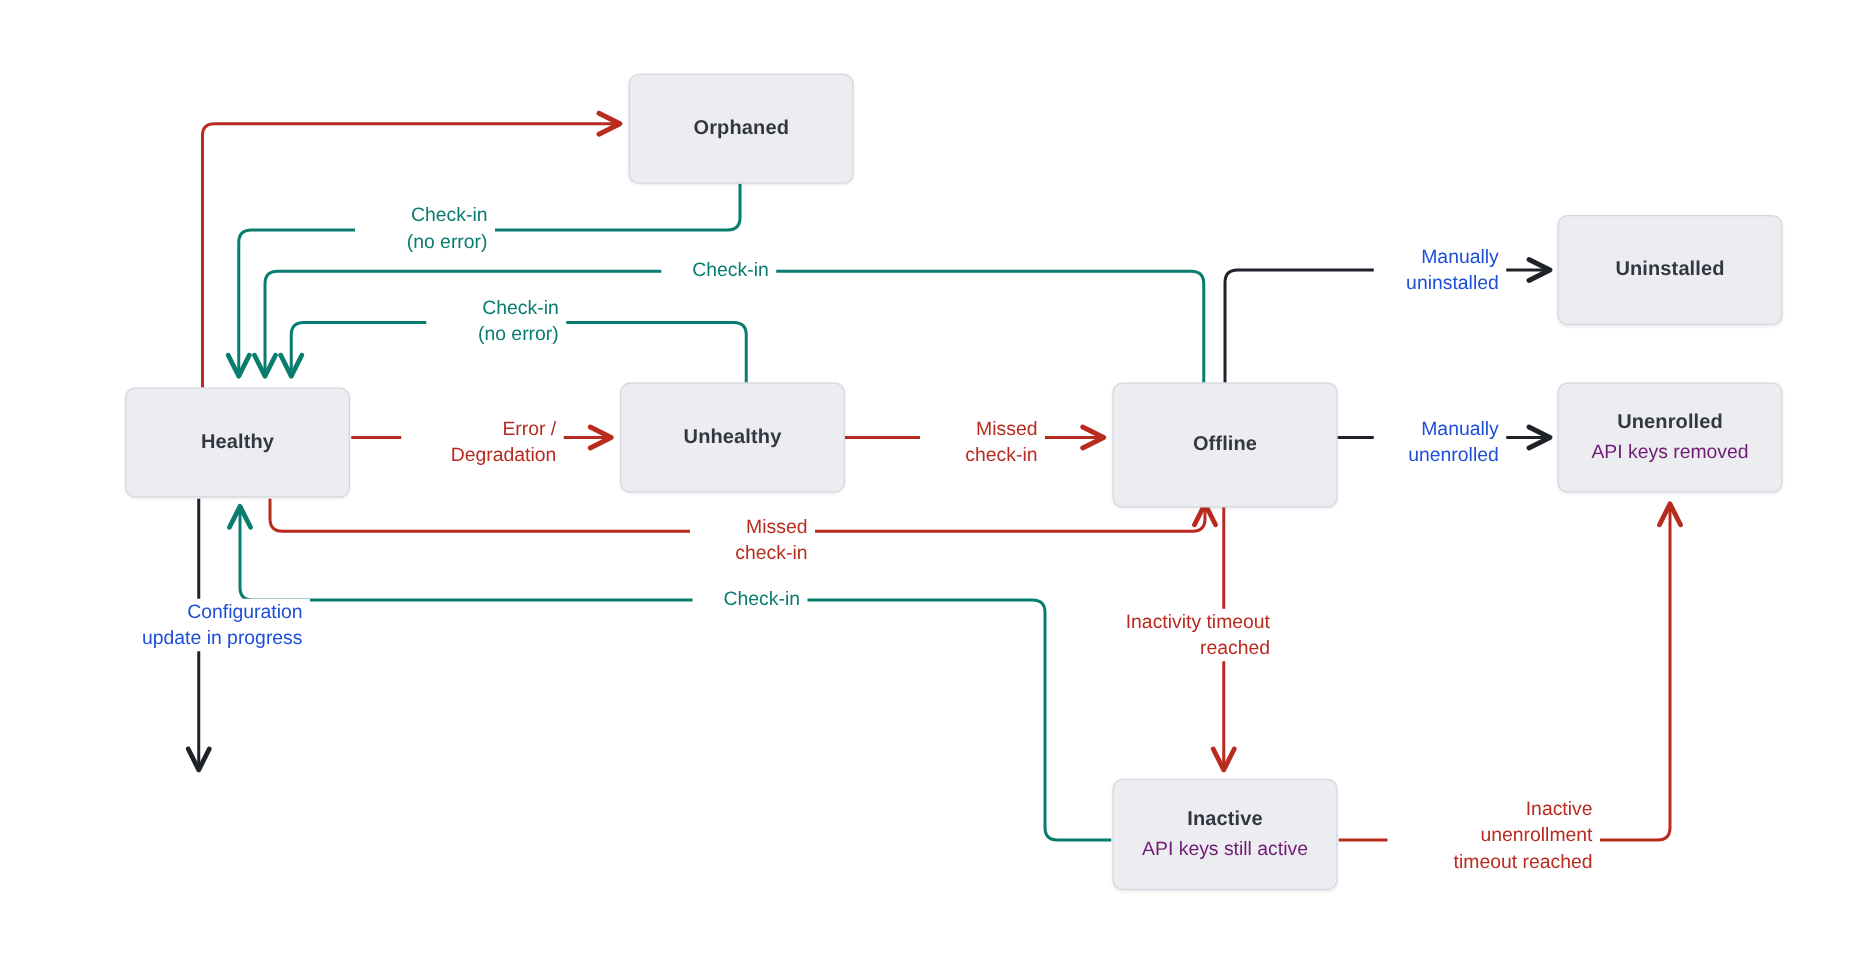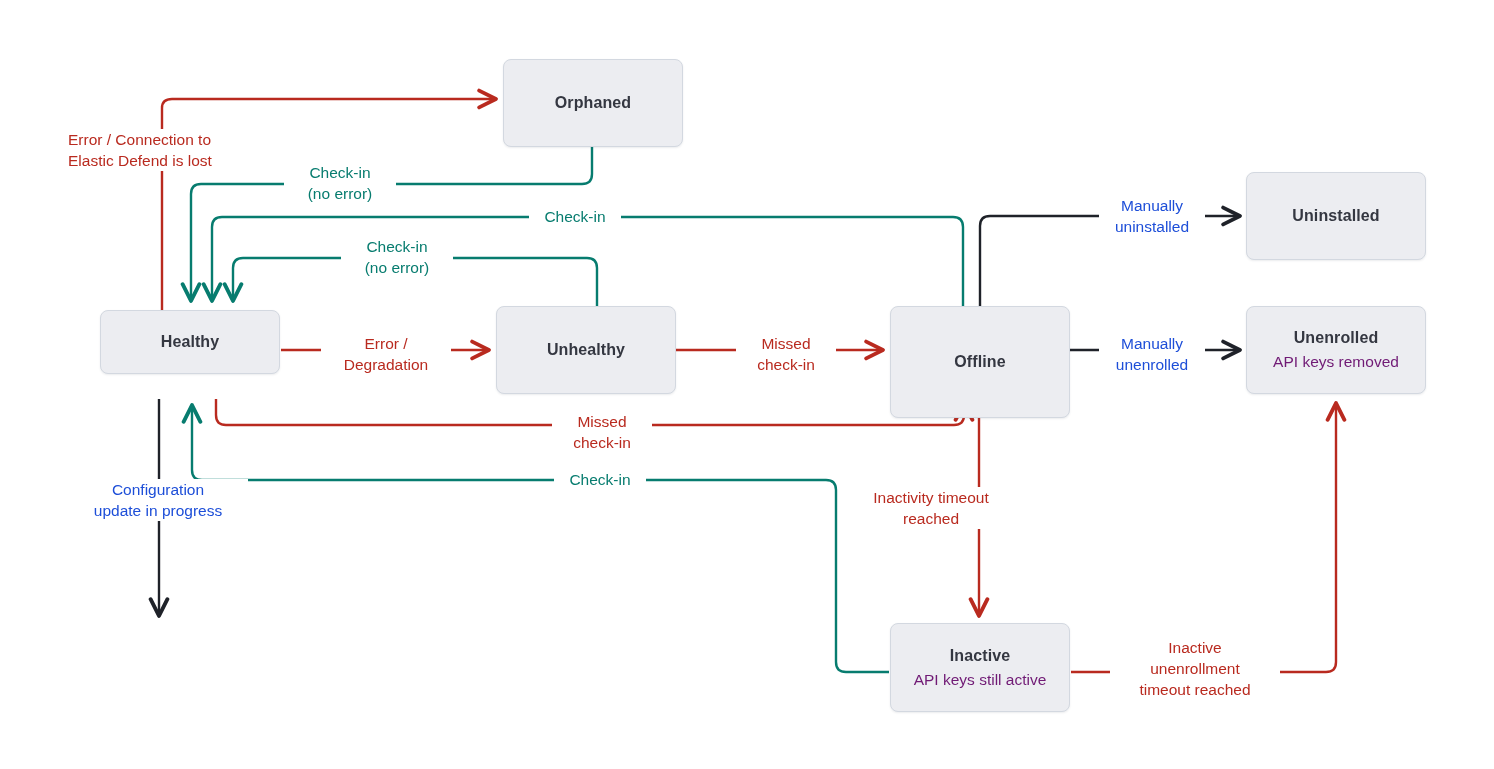--- a/index.html
+++ b/index.html
@@ -50,21 +50,21 @@
     font-weight: normal;
     color: #701a75;
     line-height: 20px;
     margin-top: 4px;
   }
   .edge-label {
     position: absolute;
     z-index: 4;
     font-size: 15.5px;
     line-height: 21px;
-    text-align: center;
+    text-align: right;
     white-space: pre;
     background: #ffffff;
     padding: 0 6px;
     box-sizing: border-box;
   }
   .lbl-red   { color: #B92A1F; }
   .lbl-teal  { color: #077C6F; }
   .lbl-black { color: #1d4ed8; }
   .lbl-left  { text-align: left; }
 </style>
@@ -114,49 +114,47 @@
 
       <path stroke="#B92A1F" d="M1071,672 L1326,672 Q1336,672 1336,662 L1336,404" marker-end="url(#arrow-red)"></path>
 
     </g>
   </svg>
 
   <div class="node" style="left:503px; top:59px; width:180px; height:88px;">
     <span class="node-title">Orphaned</span>
   </div>
 
-  <div class="node" style="left:100px; top:310px; width:180px; height:64px;">
+  <div class="node" style="left:100px; top:310px; width:180px; height:88px;">
     <span class="node-title">Healthy</span>
   </div>
 
   <div class="node" style="left:496px; top:306px; width:180px; height:88px;">
     <span class="node-title">Unhealthy</span>
   </div>
 
-  <div class="node" style="left:890px; top:306px; width:180px; height:112px;">
+  <div class="node" style="left:890px; top:306px; width:180px; height:100px;">
     <span class="node-title">Offline</span>
   </div>
 
   <div class="node" style="left:1246px; top:172px; width:180px; height:88px;">
     <span class="node-title">Uninstalled</span>
   </div>
 
   <div class="node" style="left:1246px; top:306px; width:180px; height:88px;">
     <span class="node-title">Unenrolled</span>
     <span class="node-sub">API keys removed</span>
   </div>
 
 
   <div class="node" style="left:890px; top:623px; width:180px; height:89px;">
     <span class="node-title">Inactive</span>
     <span class="node-sub">API keys still active</span>
   </div>
 
-  <div class="edge-label lbl-red lbl-left" style="left:62px; top:129px; width:200px;">Error / Connection to
-Elastic Defend is lost</div>
 
   <div class="edge-label lbl-teal" style="left:284px; top:162px; width:112px;">Check-in
 (no error)</div>
 
   <div class="edge-label lbl-teal" style="left:529px; top:206px; width:92px;">Check-in</div>
 
   <div class="edge-label lbl-teal" style="left:341px; top:236px; width:112px;">Check-in
 (no error)</div>
 
   <div class="edge-label lbl-red" style="left:321px; top:333px; width:130px;">Error /

